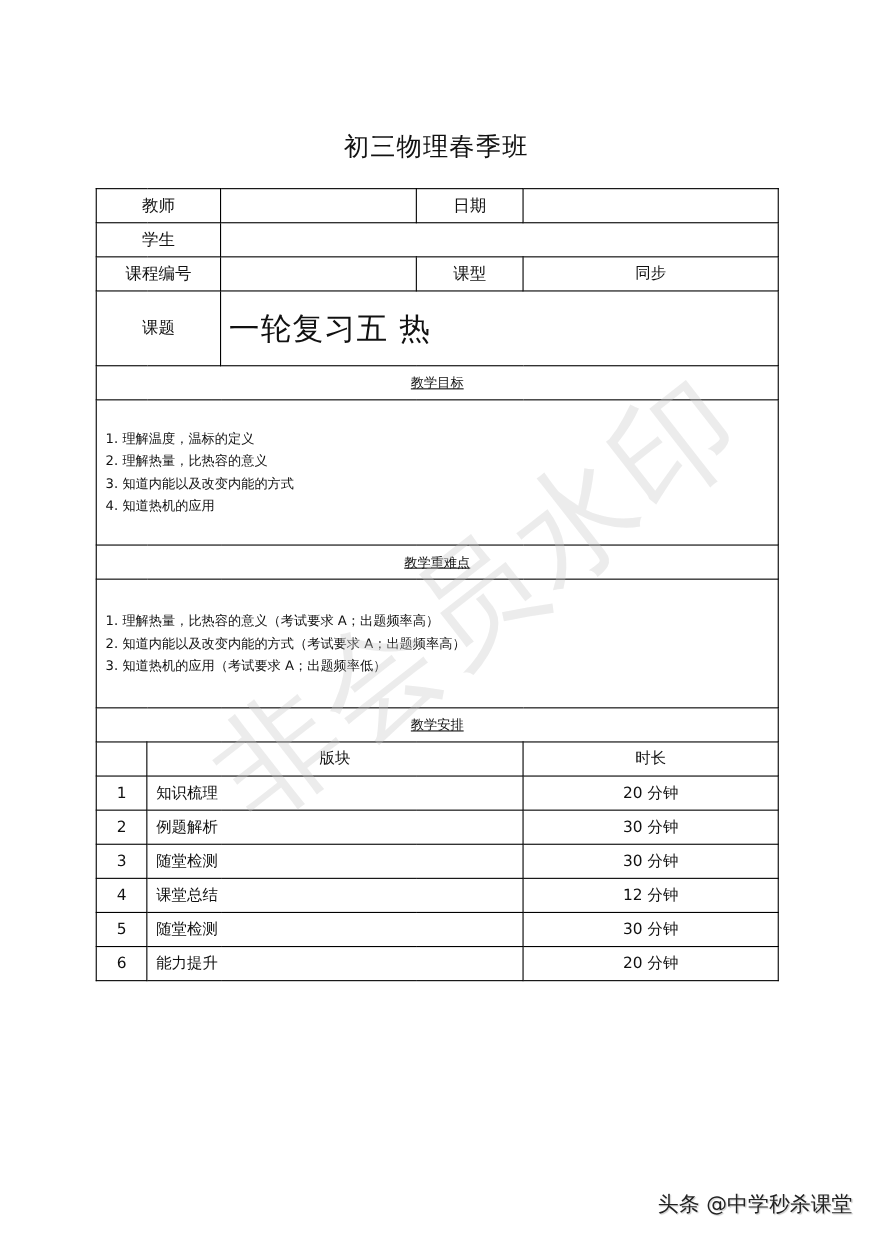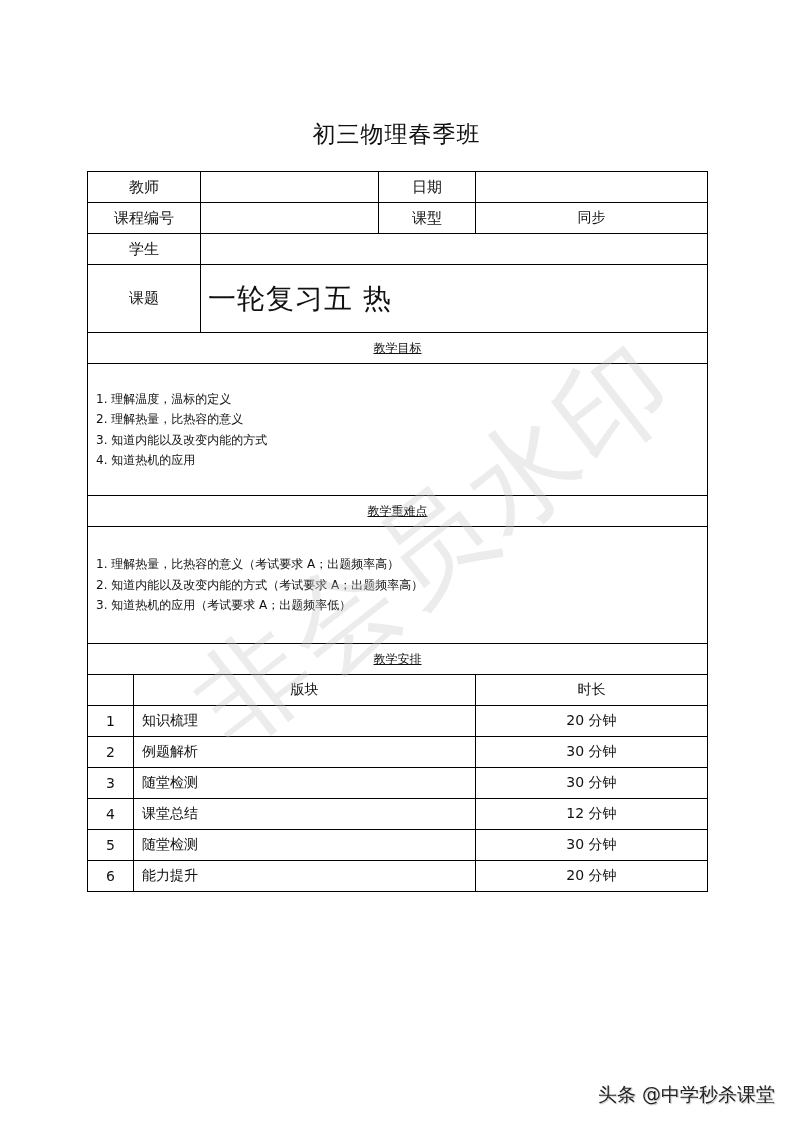--- a/index.html
+++ b/index.html
@@ -121,29 +121,29 @@
 
   <tbody>
       <tr class="row-31">
     <td colspan="2" class="label-cell">教师</td>
     <td></td>
     <td class="label-cell">日期</td>
     <td colspan="2"></td>
   </tr>
 
   <tr class="row-31">
+    <td colspan="2" class="label-cell">学生</td>
+    <td colspan="4"></td>
+  </tr>
+
+  <tr class="row-31">
     <td colspan="2" class="label-cell">课程编号</td>
     <td></td>
     <td class="label-cell">课型</td>
     <td colspan="2">同步</td>
-  </tr>
-
-  <tr class="row-31">
-    <td colspan="2" class="label-cell">学生</td>
-    <td colspan="4"></td>
   </tr>
 
   <tr class="topic-row">
     <td colspan="2" class="topic-label">课题</td>
     <td colspan="4" class="topic-value">一轮复习五  热</td>
   </tr>
 
   <tr class="section-head">
     <td colspan="6">教学目标</td>
   </tr>

